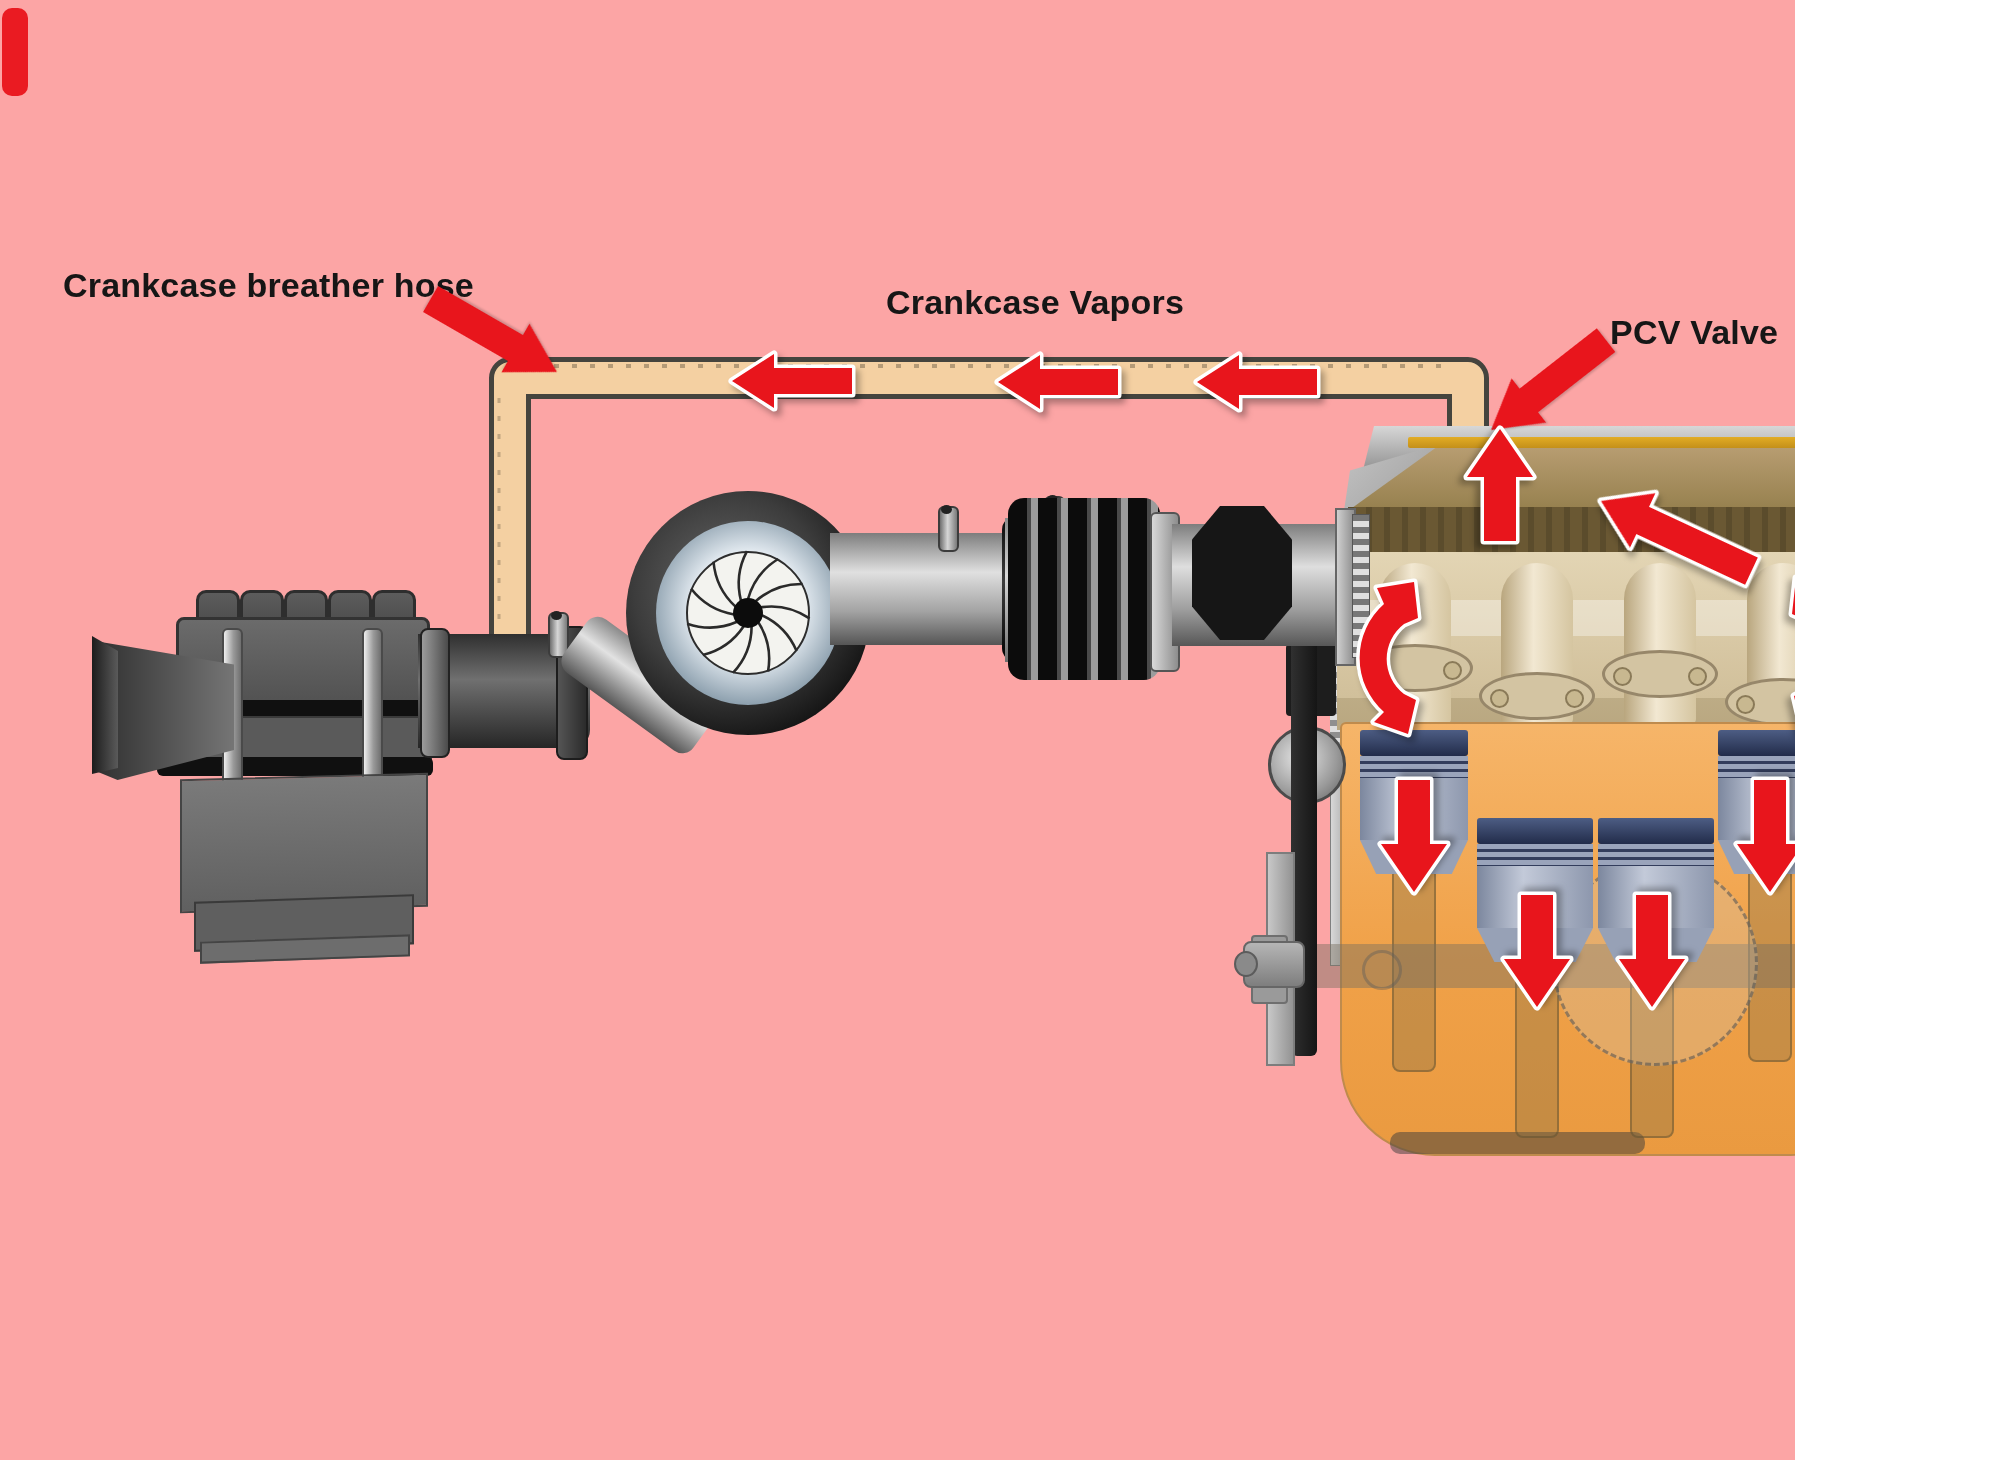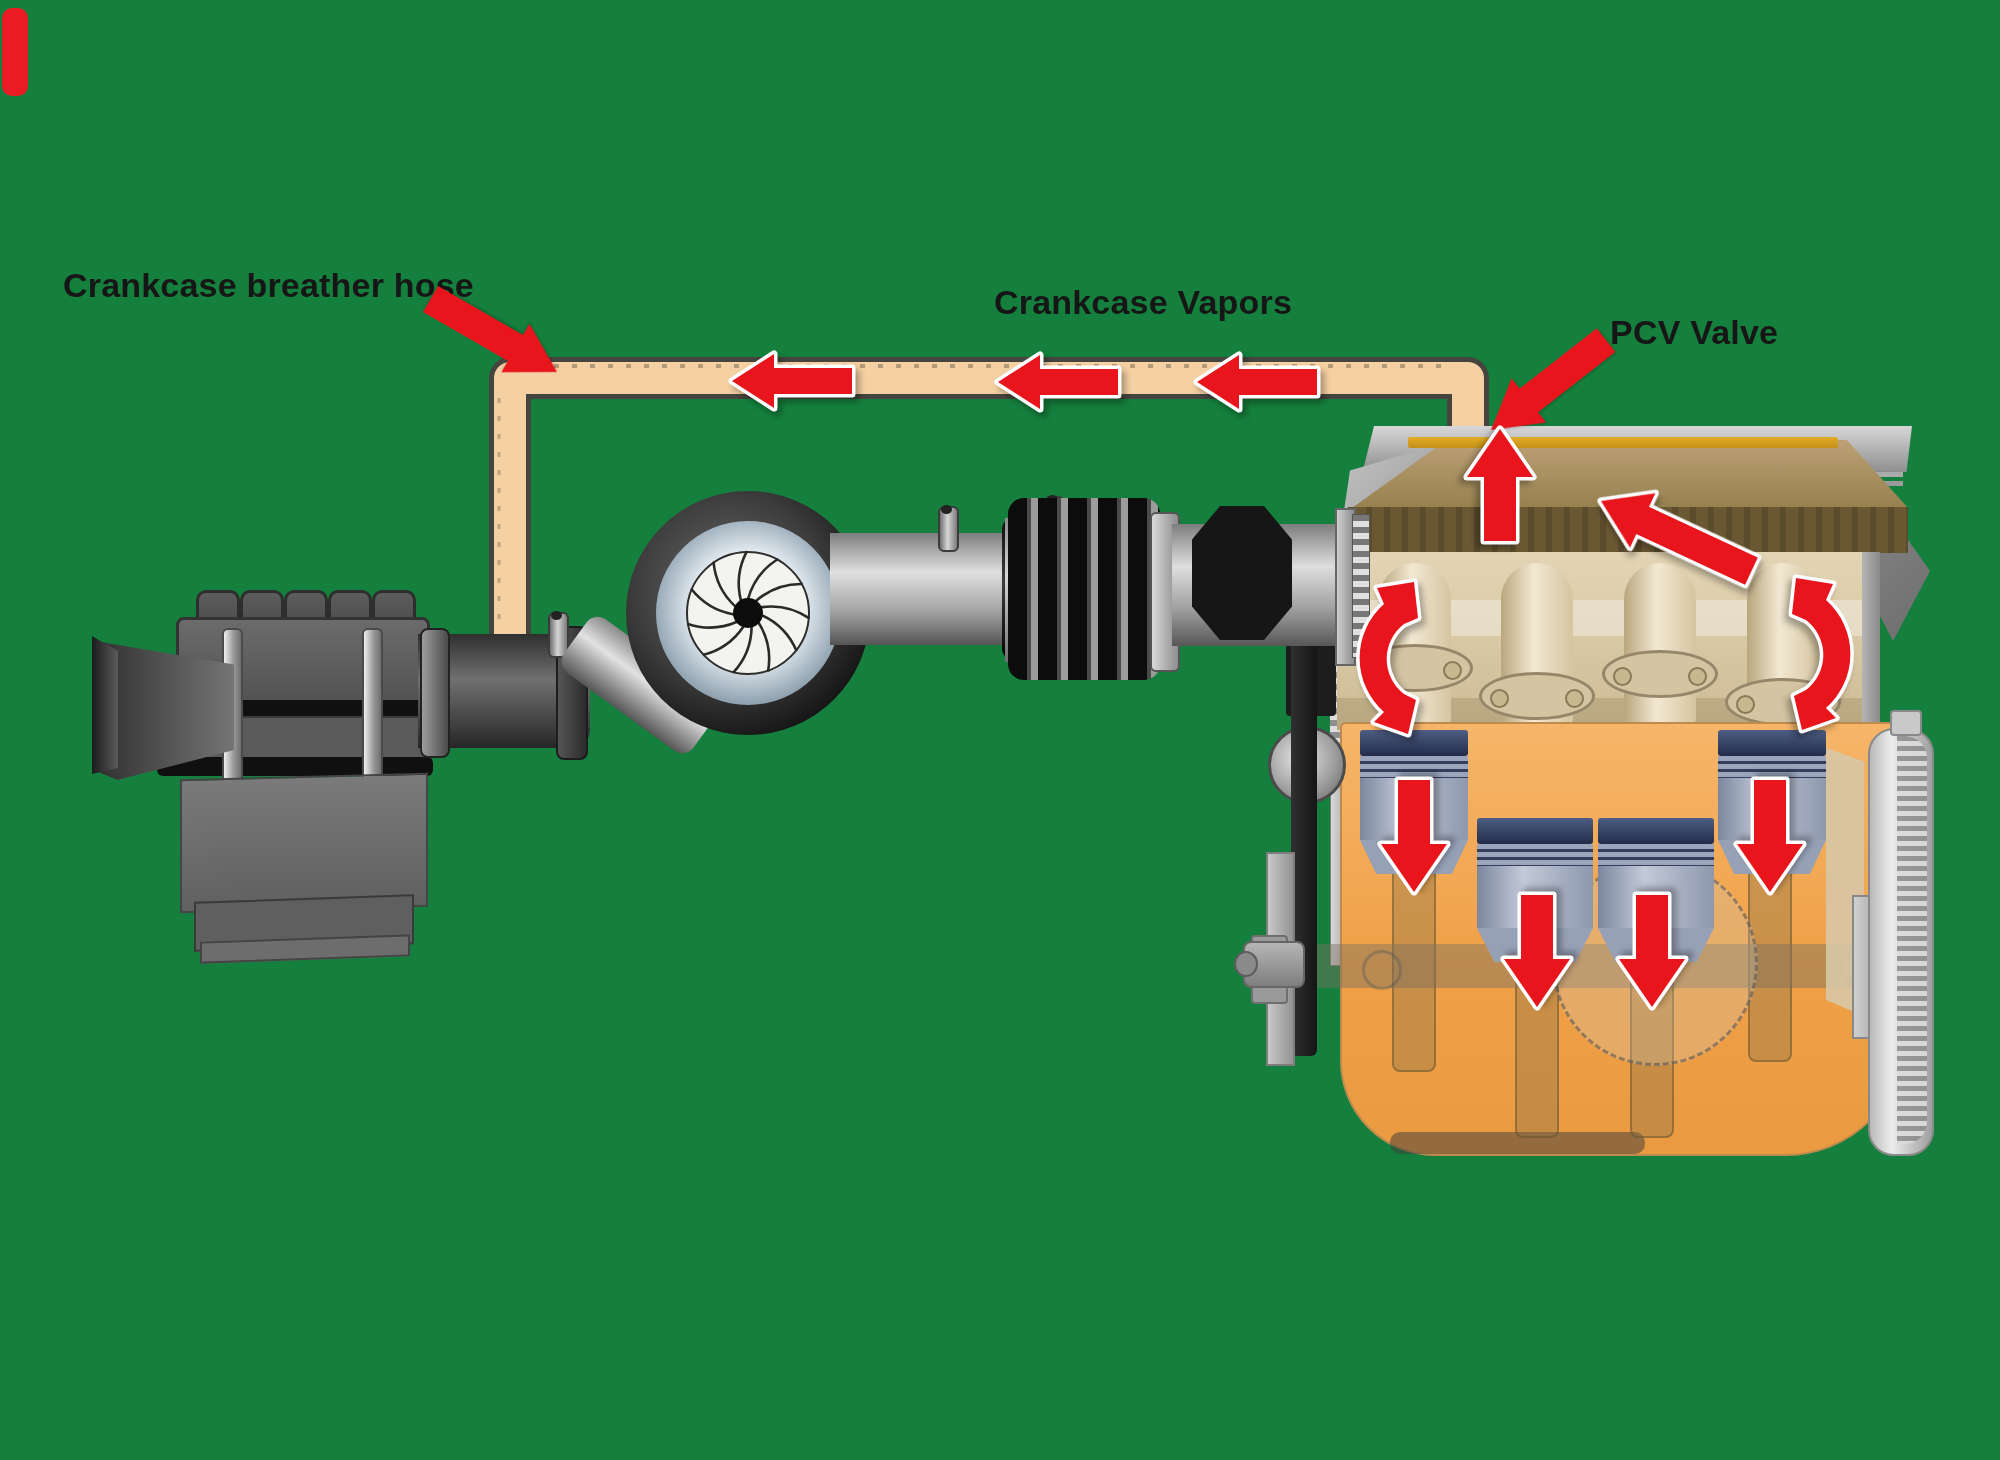--- a/index.html
+++ b/index.html
@@ -1,16 +1,16 @@
 <!DOCTYPE html>
 <html><head>
 <meta charset="utf-8">
 <style>
   html,body{margin:0;padding:0;background:#fff;}
-  #stage{position:relative;width:2000px;height:1460px;background:#15803d;overflow:hidden;
+  #stage{position:relative;width:1795px;height:1460px;background:#fca5a5;overflow:hidden;
          font-family:"Liberation Sans","DejaVu Sans",sans-serif;}
   .abs{position:absolute;}
   .label{position:absolute;font-weight:bold;font-size:34px;color:#161616;white-space:nowrap;letter-spacing:.2px;}
   svg{overflow:visible;}
   .flow{fill:#e8151c;stroke:#ffffff;stroke-width:7;paint-order:stroke;stroke-linejoin:round;
         filter:drop-shadow(4px 5px 3px rgba(0,0,0,.30));}
   .solidarrow{fill:#e8151c;filter:drop-shadow(1px 2px 1px rgba(0,0,0,.18));}
   
   .rib{position:absolute;width:38px;height:56px;background:linear-gradient(180deg,#5c5c5c,#414141);
        border:3px solid #2e2e2e;border-radius:10px;}
@@ -224,21 +224,21 @@
   <div class="abs" style="left:1150px;top:512px;width:26px;height:156px;background:linear-gradient(90deg,#d9d9d9,#8d8d8d);border:2px solid #555;border-radius:6px;"></div>
 
   <div class="abs" style="left:1172px;top:524px;width:182px;height:122px;
               background:linear-gradient(180deg,#7d7d7d,#dedede 35%,#9e9e9e 70%,#575757);"></div>
   <div class="abs" style="left:1192px;top:506px;width:100px;height:134px;background:#161616;
               clip-path:polygon(0 25%,28% 0,72% 0,100% 25%,100% 75%,72% 100%,28% 100%,0 75%);"></div>
   <div class="abs" style="left:1335px;top:508px;width:17px;height:154px;background:linear-gradient(90deg,#cfcfcf,#8d8d8d);border:2px solid #666;"></div>
   <div class="abs" style="left:1352px;top:514px;width:16px;height:142px;background:repeating-linear-gradient(180deg,#777 0 6px,#e0e0e0 6px 12px);border:1px solid #555;"></div>
 
   <div class="label" style="left:63px;top:266px;">Crankcase breather hose</div>
-  <div class="label" style="left:994px;top:283px;">Crankcase Vapors</div>
+  <div class="label" style="left:886px;top:283px;">Crankcase Vapors</div>
   <div class="label" style="left:1610px;top:313px;">PCV Valve</div>
 
   <svg class="abs" style="left:0;top:0;pointer-events:none;" width="2000" height="1460" viewBox="0 0 2000 1460">
     <defs>
       <path id="arrH" d="M0 0 L42 -27 L42 -13 L120 -13 L120 13 L42 13 L42 27 Z"></path>
       <path id="arrB" d="M0 0 L48 -33 L48 -16 L112 -16 L112 16 L48 16 L48 33 Z"></path>
       <path id="arrDiag" d="M0 0 L46 -30 L46 -15 L166 -15 L166 15 L46 15 L46 30 Z"></path>
       <path id="arrSolid" d="M0 0 L48 -28 L48 -15 L146 -15 L146 15 L48 15 L48 28 Z"></path>
       <path id="cArrow" d="M82 10 L45 16 L52 32 A72 72 0 0 0 52 140 L42 150 L76 162 L84 128 L72 122 A44 44 0 0 1 72 52 L86 46 Z"></path>
     </defs>

